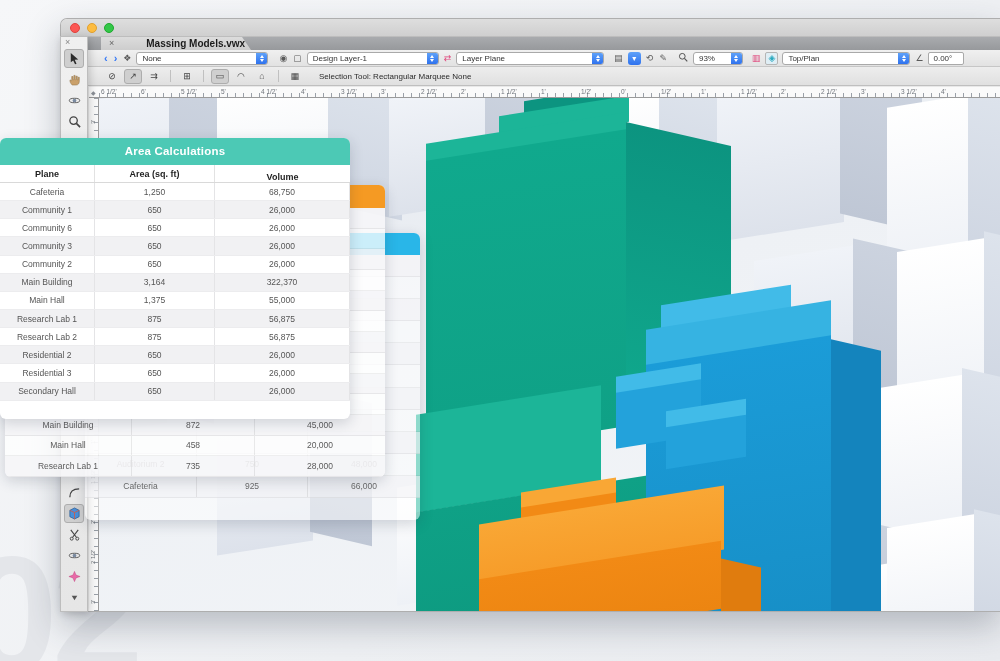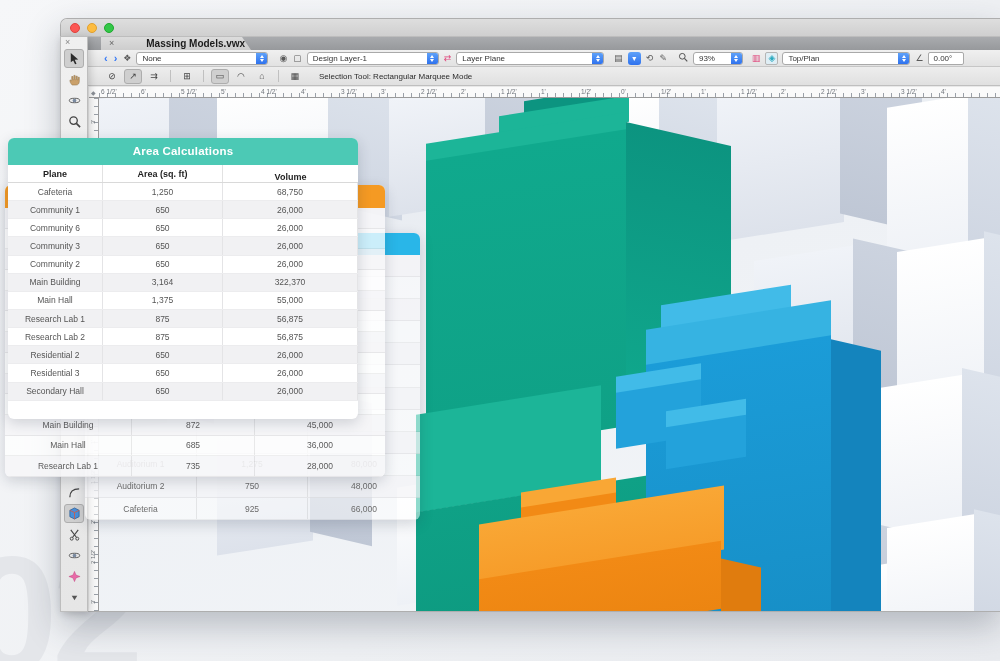--- a/index.html
+++ b/index.html
@@ -88,21 +88,21 @@
   .card-back .card-header { height:22px; background:var(--tab_blue); font-size:10px; line-height:22px; }
   .card-back .trow { grid-template-columns:112px 111px 112px; height:22.1px; border-bottom:1px solid rgba(0,0,0,.05); }
   .card-back .trow:nth-child(odd) { background:rgba(240,241,244,.55); }
   .card-back .trow span { color:#6b6b6b; }
 
   .card-mid { left:5px; top:185px; width:380px; height:292px; background:rgba(255,255,255,.76); z-index:4; }
   .card-mid .card-header { height:23px; background:var(--tab_orange); font-size:10px; line-height:23px; }
   .card-mid .trow { grid-template-columns:127px 123px 130px; height:20.7px; border-bottom:1px solid rgba(0,0,0,.06); }
   .card-mid .trow:nth-child(odd) { background:rgba(242,242,245,.6); }
 
-  .card-main { left:8px; top:138px; width:350px; height:281px; background:#ffffff; z-index:5; }
+  .card-main { left:0; top:138px; width:350px; height:281px; background:#ffffff; z-index:5; }
   .card-main .card-header { height:27px; background:var(--header_teal); font-size:11.5px; line-height:27px; letter-spacing:.2px; }
   .cols-header { display:grid; grid-template-columns:95px 120px 135px; height:18px; border-bottom:1px solid #d9d9d9; background:#fff; }
   .cols-header span { font-size:9px; font-weight:bold; color:#1f1f1f; display:flex; align-items:center; justify-content:center; border-right:1px solid #e2e2e2; }
   .cols-header span:last-child { border-right:none;margin-top:6px; }
   .card-main .trow { grid-template-columns:95px 120px 135px; height:18.15px; border-bottom:1px solid #ececee; }
   .card-main .trow:nth-child(even) { background:#f1f1f3; }
   .card-main .trow span { border-right:1px solid #e4e4e6; color:#555; }
 </style>
 </head>
 <body>
@@ -190,21 +190,21 @@
         <span class="mode-btn">⇉</span>
         <span class="tb-sep"></span>
         <span class="mode-btn">⊞</span>
         <span class="tb-sep"></span>
         <span class="mode-btn pressed">▭</span>
         <span class="mode-btn">◠</span>
         <span class="mode-btn">⌂</span>
         <span class="tb-sep"></span>
         <span class="mode-btn">▦</span>
       </span>
-    <span class="status-text">Selection Tool: Rectangular Marquee Mode</span>
+    <span class="status-text">Selection Tool: Rectangular Marquee None</span>
   </div>
 
   <div class="workspace">
     <div class="hruler">
       <span class="ruler-origin">◆</span>
       <div class="ticks"></div>
       <span id="h-labels"><span class="rlabel" style="left: 12px;">6 1/2'</span><span class="rlabel" style="left: 52px;">6'</span><span class="rlabel" style="left: 92px;">5 1/2'</span><span class="rlabel" style="left: 132px;">5'</span><span class="rlabel" style="left: 172px;">4 1/2'</span><span class="rlabel" style="left: 212px;">4'</span><span class="rlabel" style="left: 252px;">3 1/2'</span><span class="rlabel" style="left: 292px;">3'</span><span class="rlabel" style="left: 332px;">2 1/2'</span><span class="rlabel" style="left: 372px;">2'</span><span class="rlabel" style="left: 412px;">1 1/2'</span><span class="rlabel" style="left: 452px;">1'</span><span class="rlabel" style="left: 492px;">1/2'</span><span class="rlabel" style="left: 532px;">0'</span><span class="rlabel" style="left: 572px;">1/2'</span><span class="rlabel" style="left: 612px;">1'</span><span class="rlabel" style="left: 652px;">1 1/2'</span><span class="rlabel" style="left: 692px;">2'</span><span class="rlabel" style="left: 732px;">2 1/2'</span><span class="rlabel" style="left: 772px;">3'</span><span class="rlabel" style="left: 812px;">3 1/2'</span><span class="rlabel" style="left: 852px;">4'</span></span>
     </div>
     <div class="vruler">
       <div class="vticks"></div>
@@ -435,25 +435,20 @@
         <span></span>
         <span></span>
         <span></span>
       </div>
       <div class="trow">
         <span></span>
         <span></span>
         <span></span>
       </div>
       <div class="trow">
-        <span>Auditorium 1</span>
-        <span>1,275</span>
-        <span>80,000</span>
-      </div>
-      <div class="trow">
         <span>Auditorium 2</span>
         <span>750</span>
         <span>48,000</span>
       </div>
       <div class="trow">
         <span>Cafeteria</span>
         <span>925</span>
         <span>66,000</span>
       </div>
     </div>
@@ -512,22 +507,22 @@
         <span></span>
         <span></span>
       </div>
       <div class="trow">
         <span>Main Building</span>
         <span>872</span>
         <span>45,000</span>
       </div>
       <div class="trow">
         <span>Main Hall</span>
-        <span>685</span>
-        <span>36,000</span>
+        <span>458</span>
+        <span>20,000</span>
       </div>
       <div class="trow">
         <span>Research Lab 1</span>
         <span>735</span>
         <span>28,000</span>
       </div>
     </div>
 </div>
 
 <div class="card card-main">

